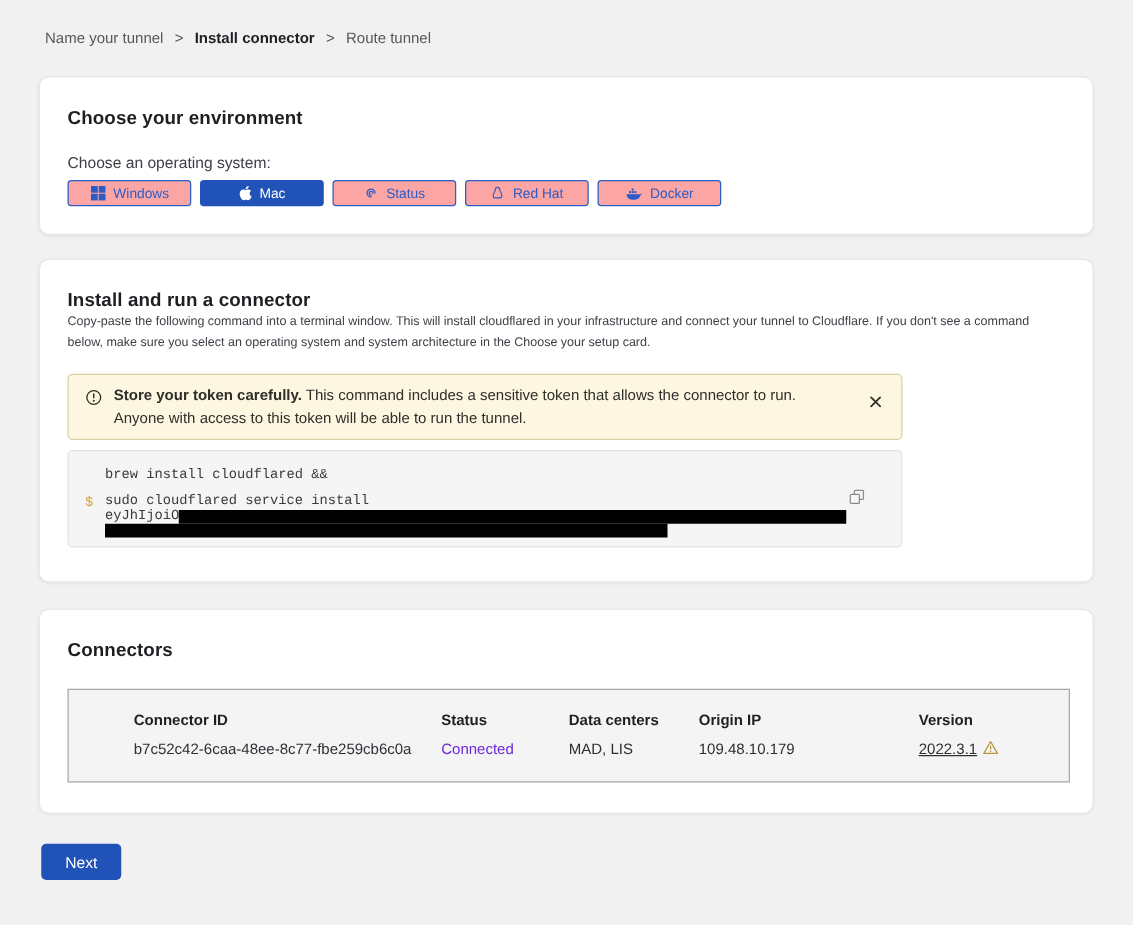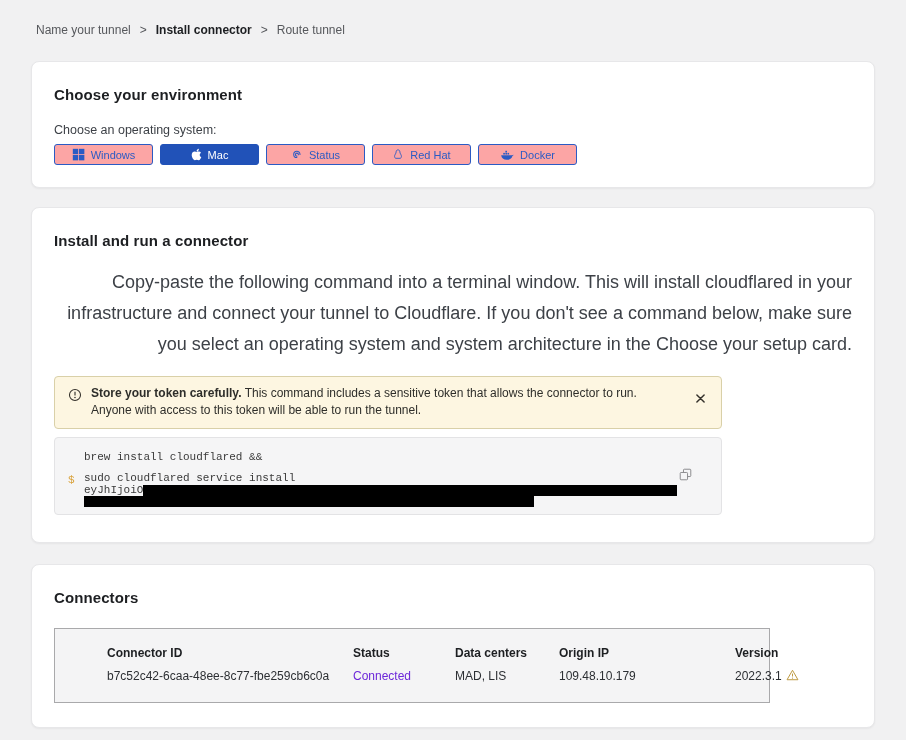--- a/index.html
+++ b/index.html
@@ -27,42 +27,42 @@
   .card-env{margin-bottom:19px;padding-bottom:22px;}
   .os-label{font-size:12.5px;color:var(--text-2);margin:20px 0 7px;}
   .os-row{display:flex;gap:7px;}
   .os-btn{width:99px;height:21px;background:#fca5a5;border:1px solid var(--accent);border-radius:3px;color:var(--accent);font-size:11px;font-family:"Liberation Sans",sans-serif;display:flex;align-items:center;justify-content:center;gap:6px;cursor:pointer;}
   .os-btn svg{display:block;}
   .os-btn .ic{color:var(--accent);}
   .os-btn.selected{background:var(--accent-fill);border-color:var(--accent-fill);color:#fff;}
   .os-btn.selected .ic{color:#fff;}
   
   .card-install{margin-bottom:21px;padding-bottom:27px;}
-  .install-desc{font-size:18px;line-height:1.72;color:var(--text-2);margin-top:18px;max-width:800px;text-align:right;}
+  .install-desc{font-size:10px;line-height:1.72;color:var(--text-2);max-width:800px;}
   .banner{width:668px;margin-top:16px;background:#fdf6e1;border:1px solid #d9d0a8;border-radius:4px;display:flex;align-items:flex-start;padding:8px 12px 8px 13px;}
   .banner-icon{margin:3px 9px 0 0;flex:0 0 auto;}
   .banner-text{font-size:12px;line-height:1.45;color:#2e2e2a;max-width:560px;}
   .banner-close{background:none;border:none;cursor:pointer;margin-left:auto;padding:6px 4px;color:#33302a;}
   .code-block{position:relative;width:668px;margin-top:8px;background:#f5f5f6;border:1px solid #e3e3e5;border-radius:4px;padding:14px 30px 7px 29px;font-family:"Liberation Mono","DejaVu Sans Mono",monospace;font-size:11px;color:#3a3a3a;}
   .code-prompt{position:absolute;left:13px;top:36px;color:#d8a038;}
   .code-line1{margin-bottom:10px;line-height:11px;}
   .code-line2{line-height:11px;margin-bottom:1px;}
   .code-token{display:flex;align-items:center;line-height:11px;}
   .redact{background:#000;height:11px;}
   .redact.r1{width:534px;}
   .redact.r2{width:450px;margin-top:0;}
   .copy-btn{position:absolute;right:27px;top:28px;background:none;border:none;cursor:pointer;padding:2px;}
   
   .card-connectors{margin-bottom:24px;padding-bottom:24px;}
-  .conn-table{margin-top:22px;width:716px;background:#f4f4f5;border:1px solid #a9a9ab;padding:17px 20px 18px 52px;}
+  .conn-table{margin-top:22px;width:802px;background:#f4f4f5;border:1px solid #a9a9ab;padding:17px 20px 18px 52px;}
   .conn-grid{display:grid;grid-template-columns:246px 102px 104px 176px auto;font-size:12px;}
   .conn-grid.head{font-weight:bold;color:#1d1f22;margin-bottom:9px;}
   .conn-grid.row{color:#2c2f33;}
   .status-green{color:#6d28d9;}
-  .version-cell{display:flex;align-items:center;gap:4px;}
+  .version-cell{display:flex;gap:4px;text-decoration:underline;}
   
   .next-btn{margin:0 0 0 2px;width:64px;height:29px;background:var(--accent-fill);color:#fff;border:none;border-radius:4px;font-size:12.5px;font-family:"Liberation Sans",sans-serif;cursor:pointer;}
 </style>
 </head>
 <body>
 
 <div class="page">
 
   
   <nav class="breadcrumb">

